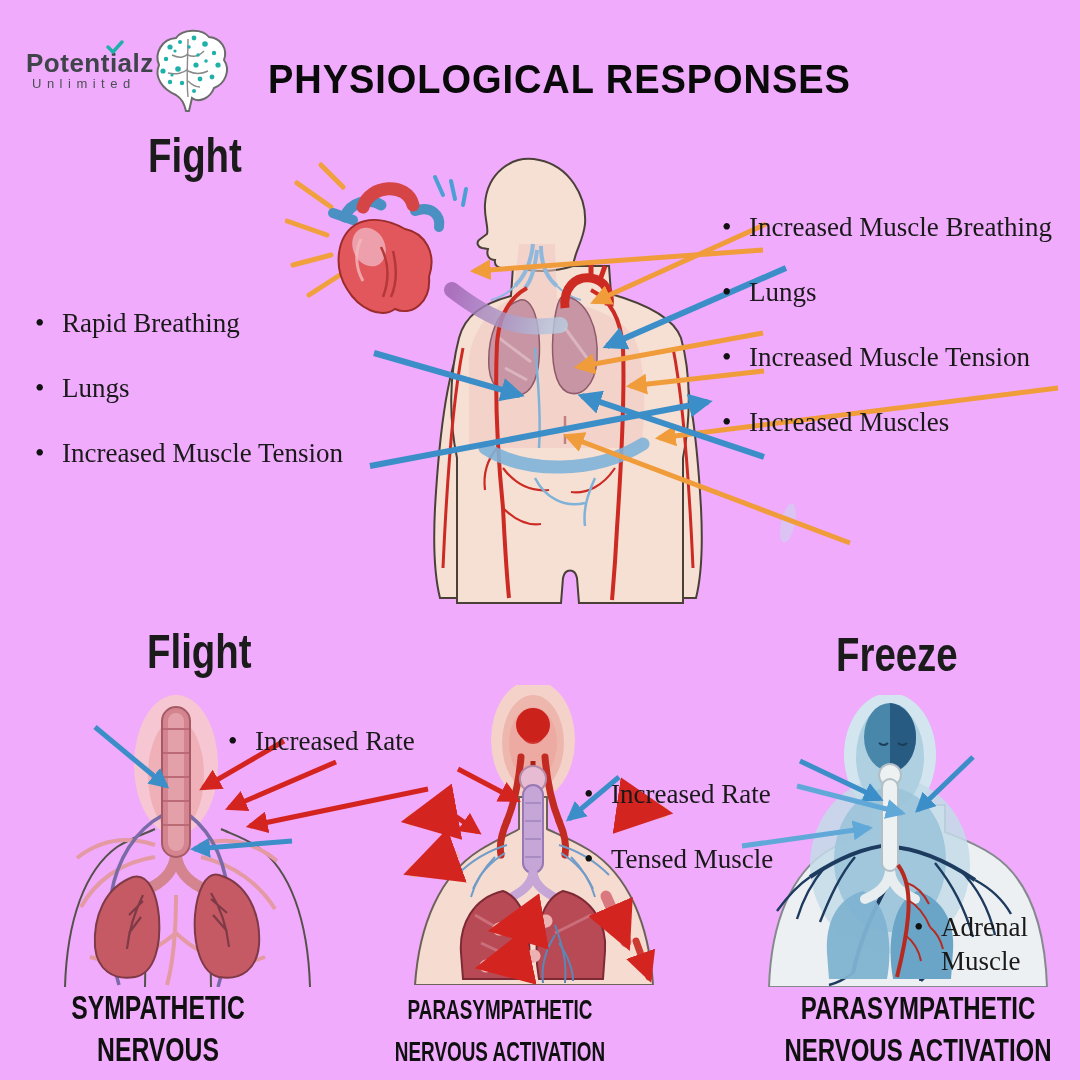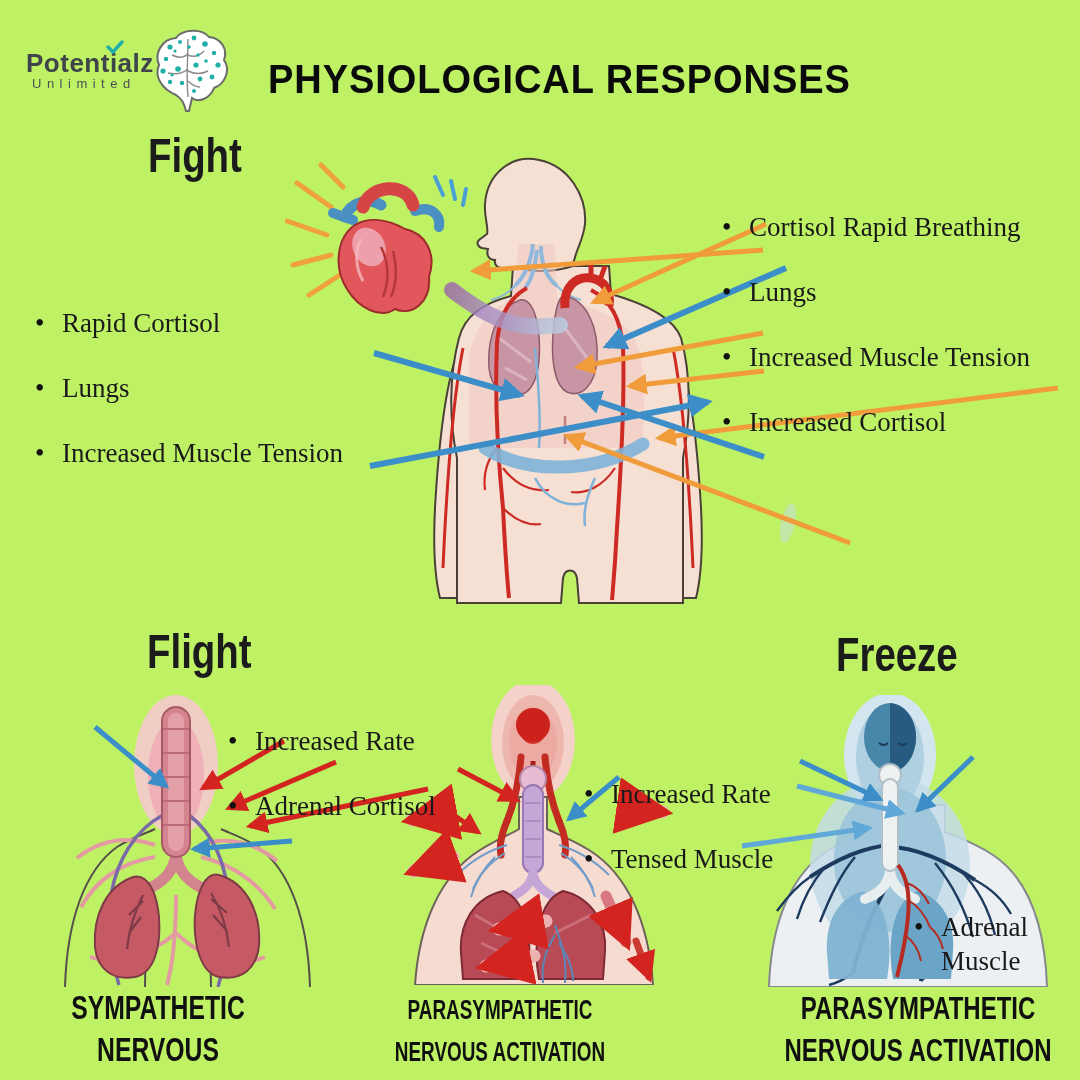--- a/index.html
+++ b/index.html
@@ -1,16 +1,16 @@
 <!DOCTYPE html>
 <html style="--arrow-orange: #F09C3B; --arrow-blue: #3B8EC8; --arrow-red: #D42420; --heading: #1B1B1B; --logo-teal: #1FB0A9; --logo-text: #3F444A;"><head>
 <meta charset="utf-8">
 <style>
   html,body{margin:0;padding:0;background:#ffffff;}
-  #canvas{position:relative;width:1080px;height:1080px;background:#bef264;overflow:hidden;
+  #canvas{position:relative;width:1080px;height:1080px;background:#f0abfc;overflow:hidden;
           font-family:"Liberation Sans",sans-serif;}
   .abs{position:absolute;}
   svg{display:block;}
   
   .big-heading{position:absolute;font-weight:700;color:var(--heading,#1b1b1b);
     font-size:48px;transform:scaleX(0.80);transform-origin:left top;letter-spacing:0;z-index:10;}
   .page-title{position:absolute;left:268px;top:57px;font-size:40px;font-weight:800;
     color:#0a0a0a;letter-spacing:1px;transform:scaleX(0.95);transform-origin:left top;z-index:10;}
   
   .logo-name{position:absolute;left:26px;top:48px;font-size:26px;font-weight:700;
@@ -138,29 +138,29 @@
     <path d="M70,300 C110,326 180,326 228,296" fill="none" stroke="#7FB2D9" stroke-width="13" stroke-linecap="round" opacity="0.9"></path>
     <g fill="none" stroke="#7FB2D9" stroke-width="2.5">
       <path d="M120,200 C124,240 126,270 124,300"></path>
         <path d="M120,330 C130,350 150,360 170,355"></path>
       <path d="M180,330 C172,348 168,362 170,378"></path>
     </g>
     <path d="M150,268 L150,278 M150,286 L150,296" stroke="#C08080" stroke-width="2.5"></path>
   </svg>
 
   <ul class="blist" style="left:35px;top:306px;width:360px">
-    <li>Rapid Cortisol</li>
+    <li>Rapid Breathing</li>
     <li>Lungs</li>
     <li>Increased Muscle Tension</li>
   </ul>
   <ul class="blist" style="left:722px;top:210px;width:350px">
-    <li>Cortisol Rapid Breathing</li>
+    <li>Increased Muscle Breathing</li>
     <li>Lungs</li>
     <li>Increased Muscle Tension</li>
-    <li>Increased Cortisol</li>
+    <li>Increased Muscles</li>
   </ul>
 
   <div class="big-heading" style="left:147px;top:624px">Flight</div>
   <div class="big-heading" style="left:836px;top:627px">Freeze</div>
 
   <svg class="abs layer1" style="left:55px;top:695px" width="265" height="292" viewBox="0 0 265 292">
     <ellipse cx="121" cy="70" rx="42" ry="70" fill="#F6CACE" opacity="0.9"></ellipse>
     <ellipse cx="121" cy="80" rx="28" ry="56" fill="#F0B0B8"></ellipse>
     <g fill="none" stroke="#55504B" stroke-width="2">
       <path d="M10,292 C12,225 30,175 62,152 C78,142 92,138 100,134"></path>
@@ -338,21 +338,20 @@
     <g fill="none">
       <path d="M800,761 L880,799" stroke="var(--arrow-blue,#3B8EC8)" stroke-width="5" marker-end="url(#mb)"></path>
       <path d="M973,757 L918,810" stroke="var(--arrow-blue,#3B8EC8)" stroke-width="5" marker-end="url(#mb)"></path>
       <path d="M797,786 L902,813" stroke="#5FA8D8" stroke-width="5" marker-end="url(#mlb)"></path>
       <path d="M742,846 L869,828" stroke="#5FA8D8" stroke-width="5" marker-end="url(#mlb)"></path>
     </g>
   </svg>
 
   <ul class="blist" style="left:228px;top:724px;width:240px">
     <li>Increased Rate</li>
-    <li>Adrenal Cortisol</li>
   </ul>
   <ul class="blist" style="left:584px;top:777px;width:230px">
     <li>Increased Rate</li>
     <li>Tensed Muscle</li>
   </ul>
   <ul class="blist" style="left:914px;top:910px;width:125px">
     <li>Adrenal Muscle</li>
   </ul>
 
   <div class="caption" style="left:-22px;top:987px">

